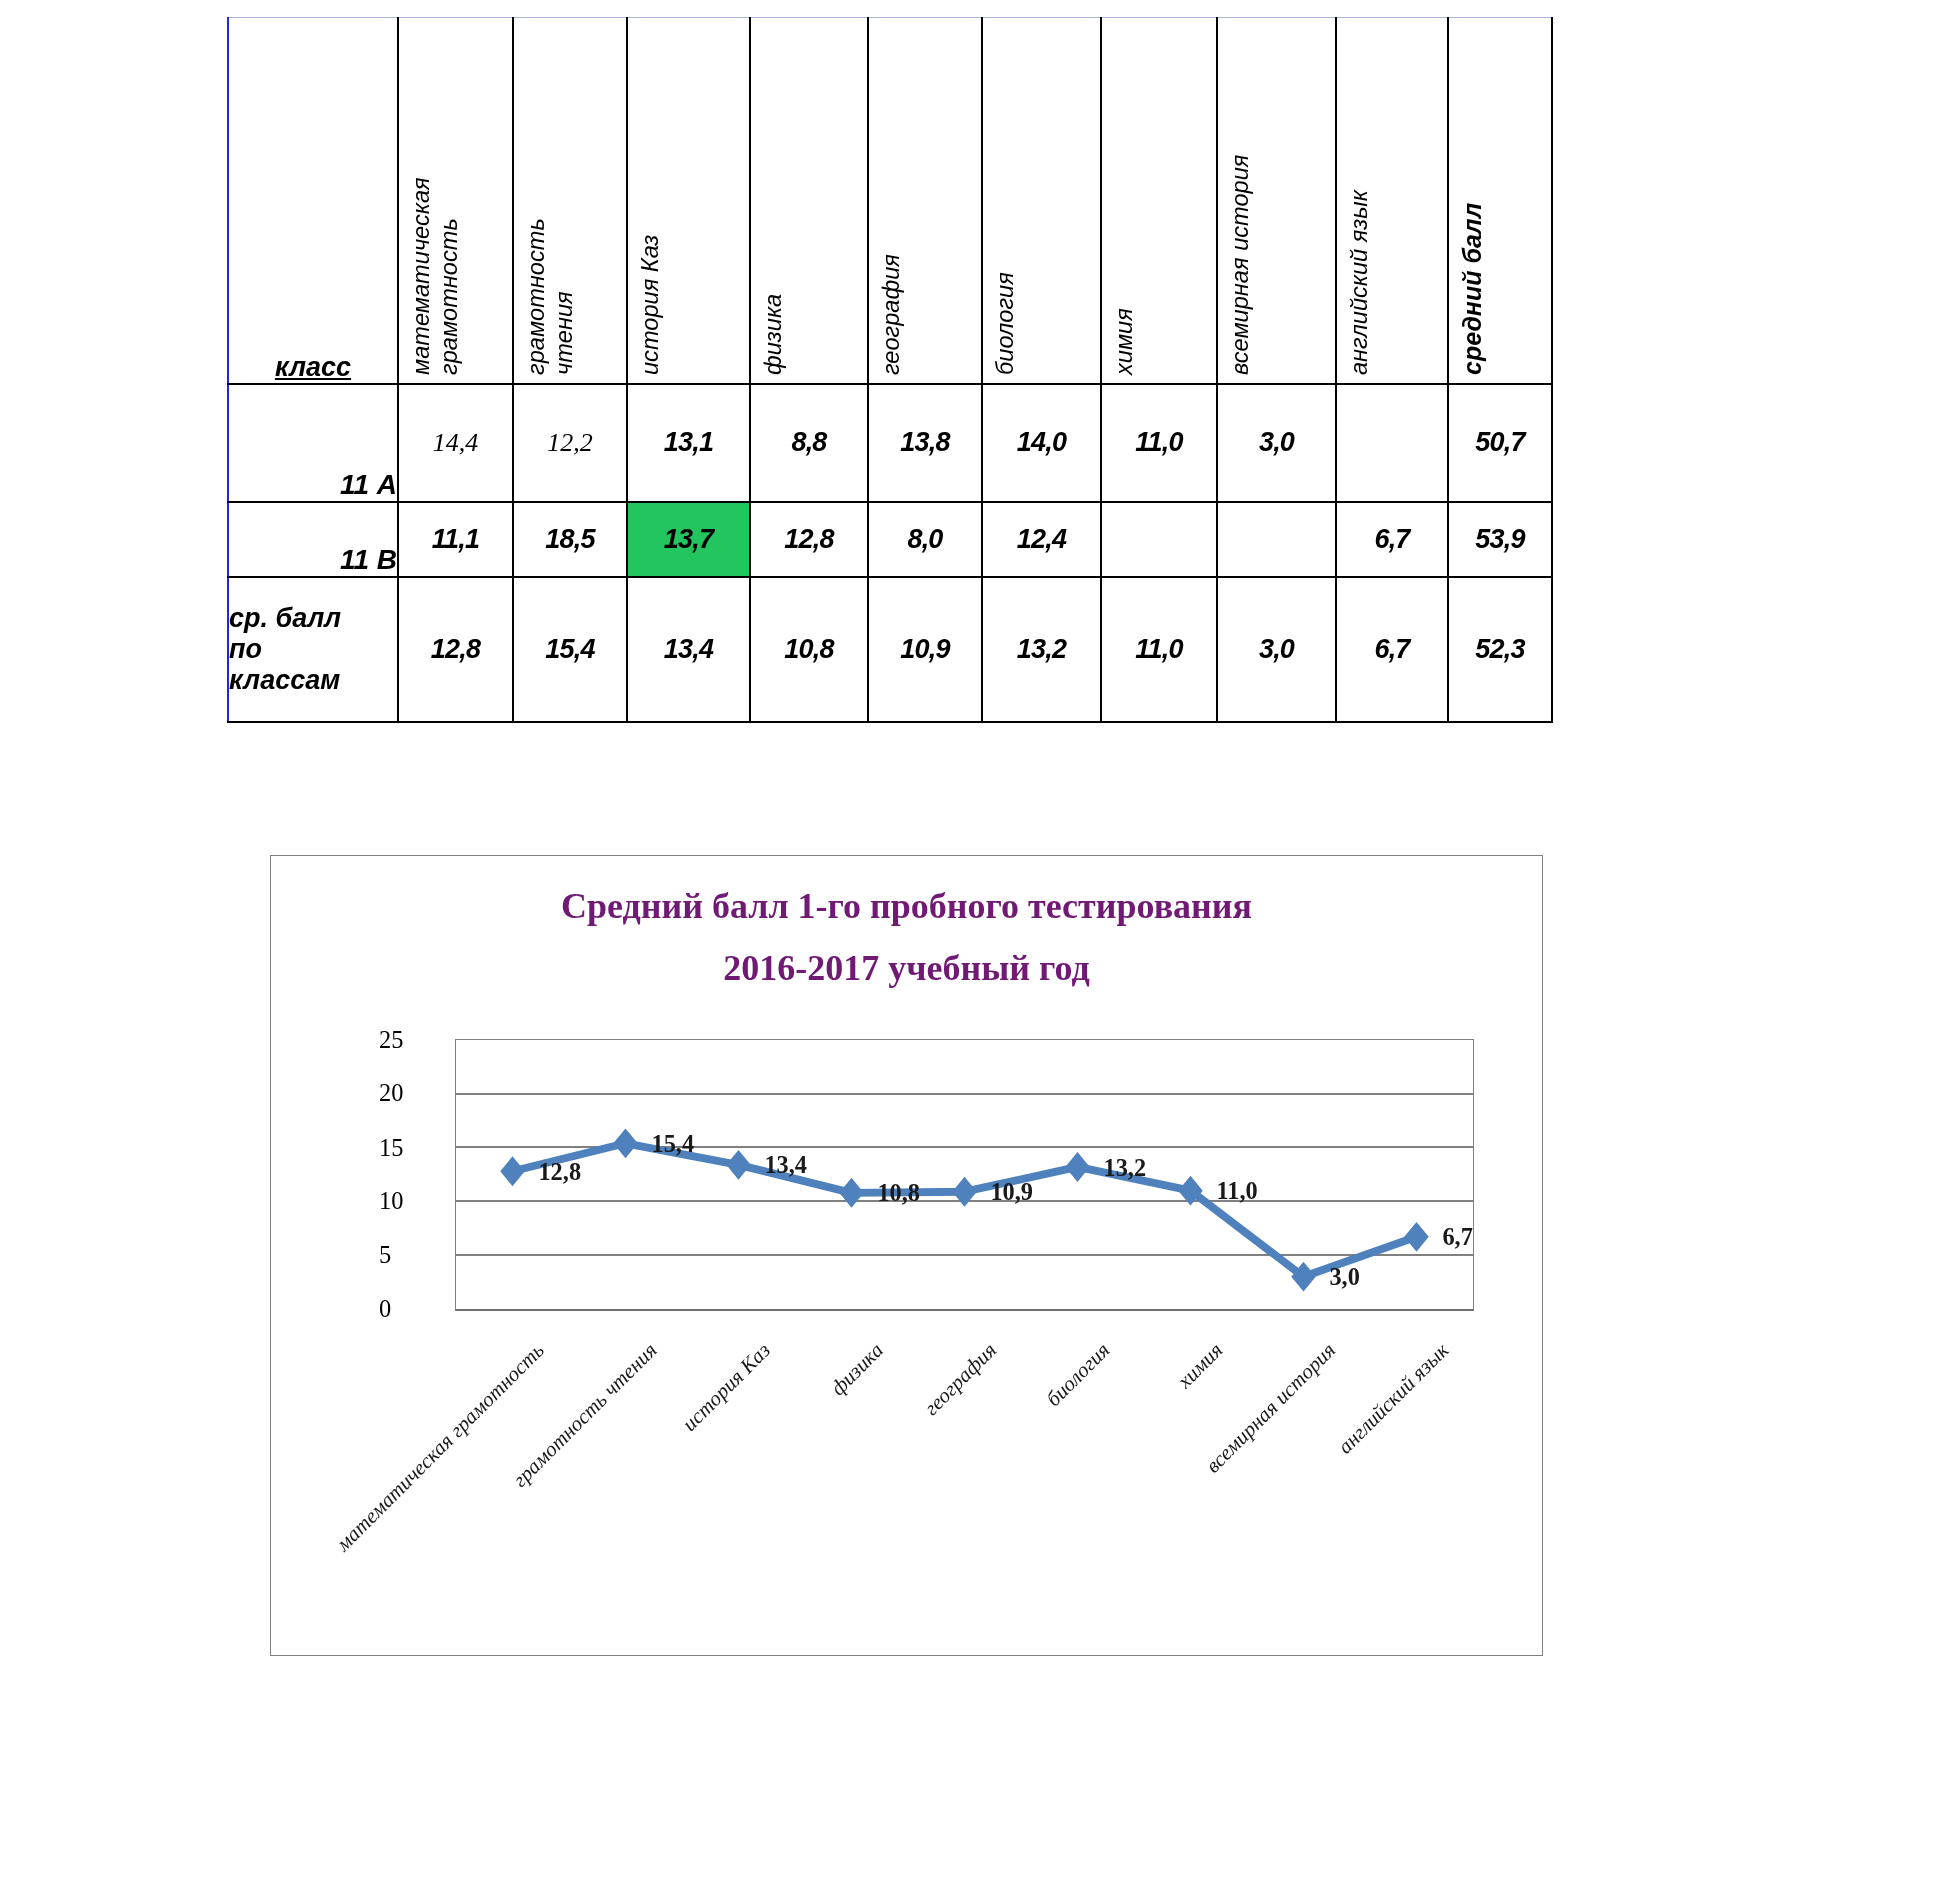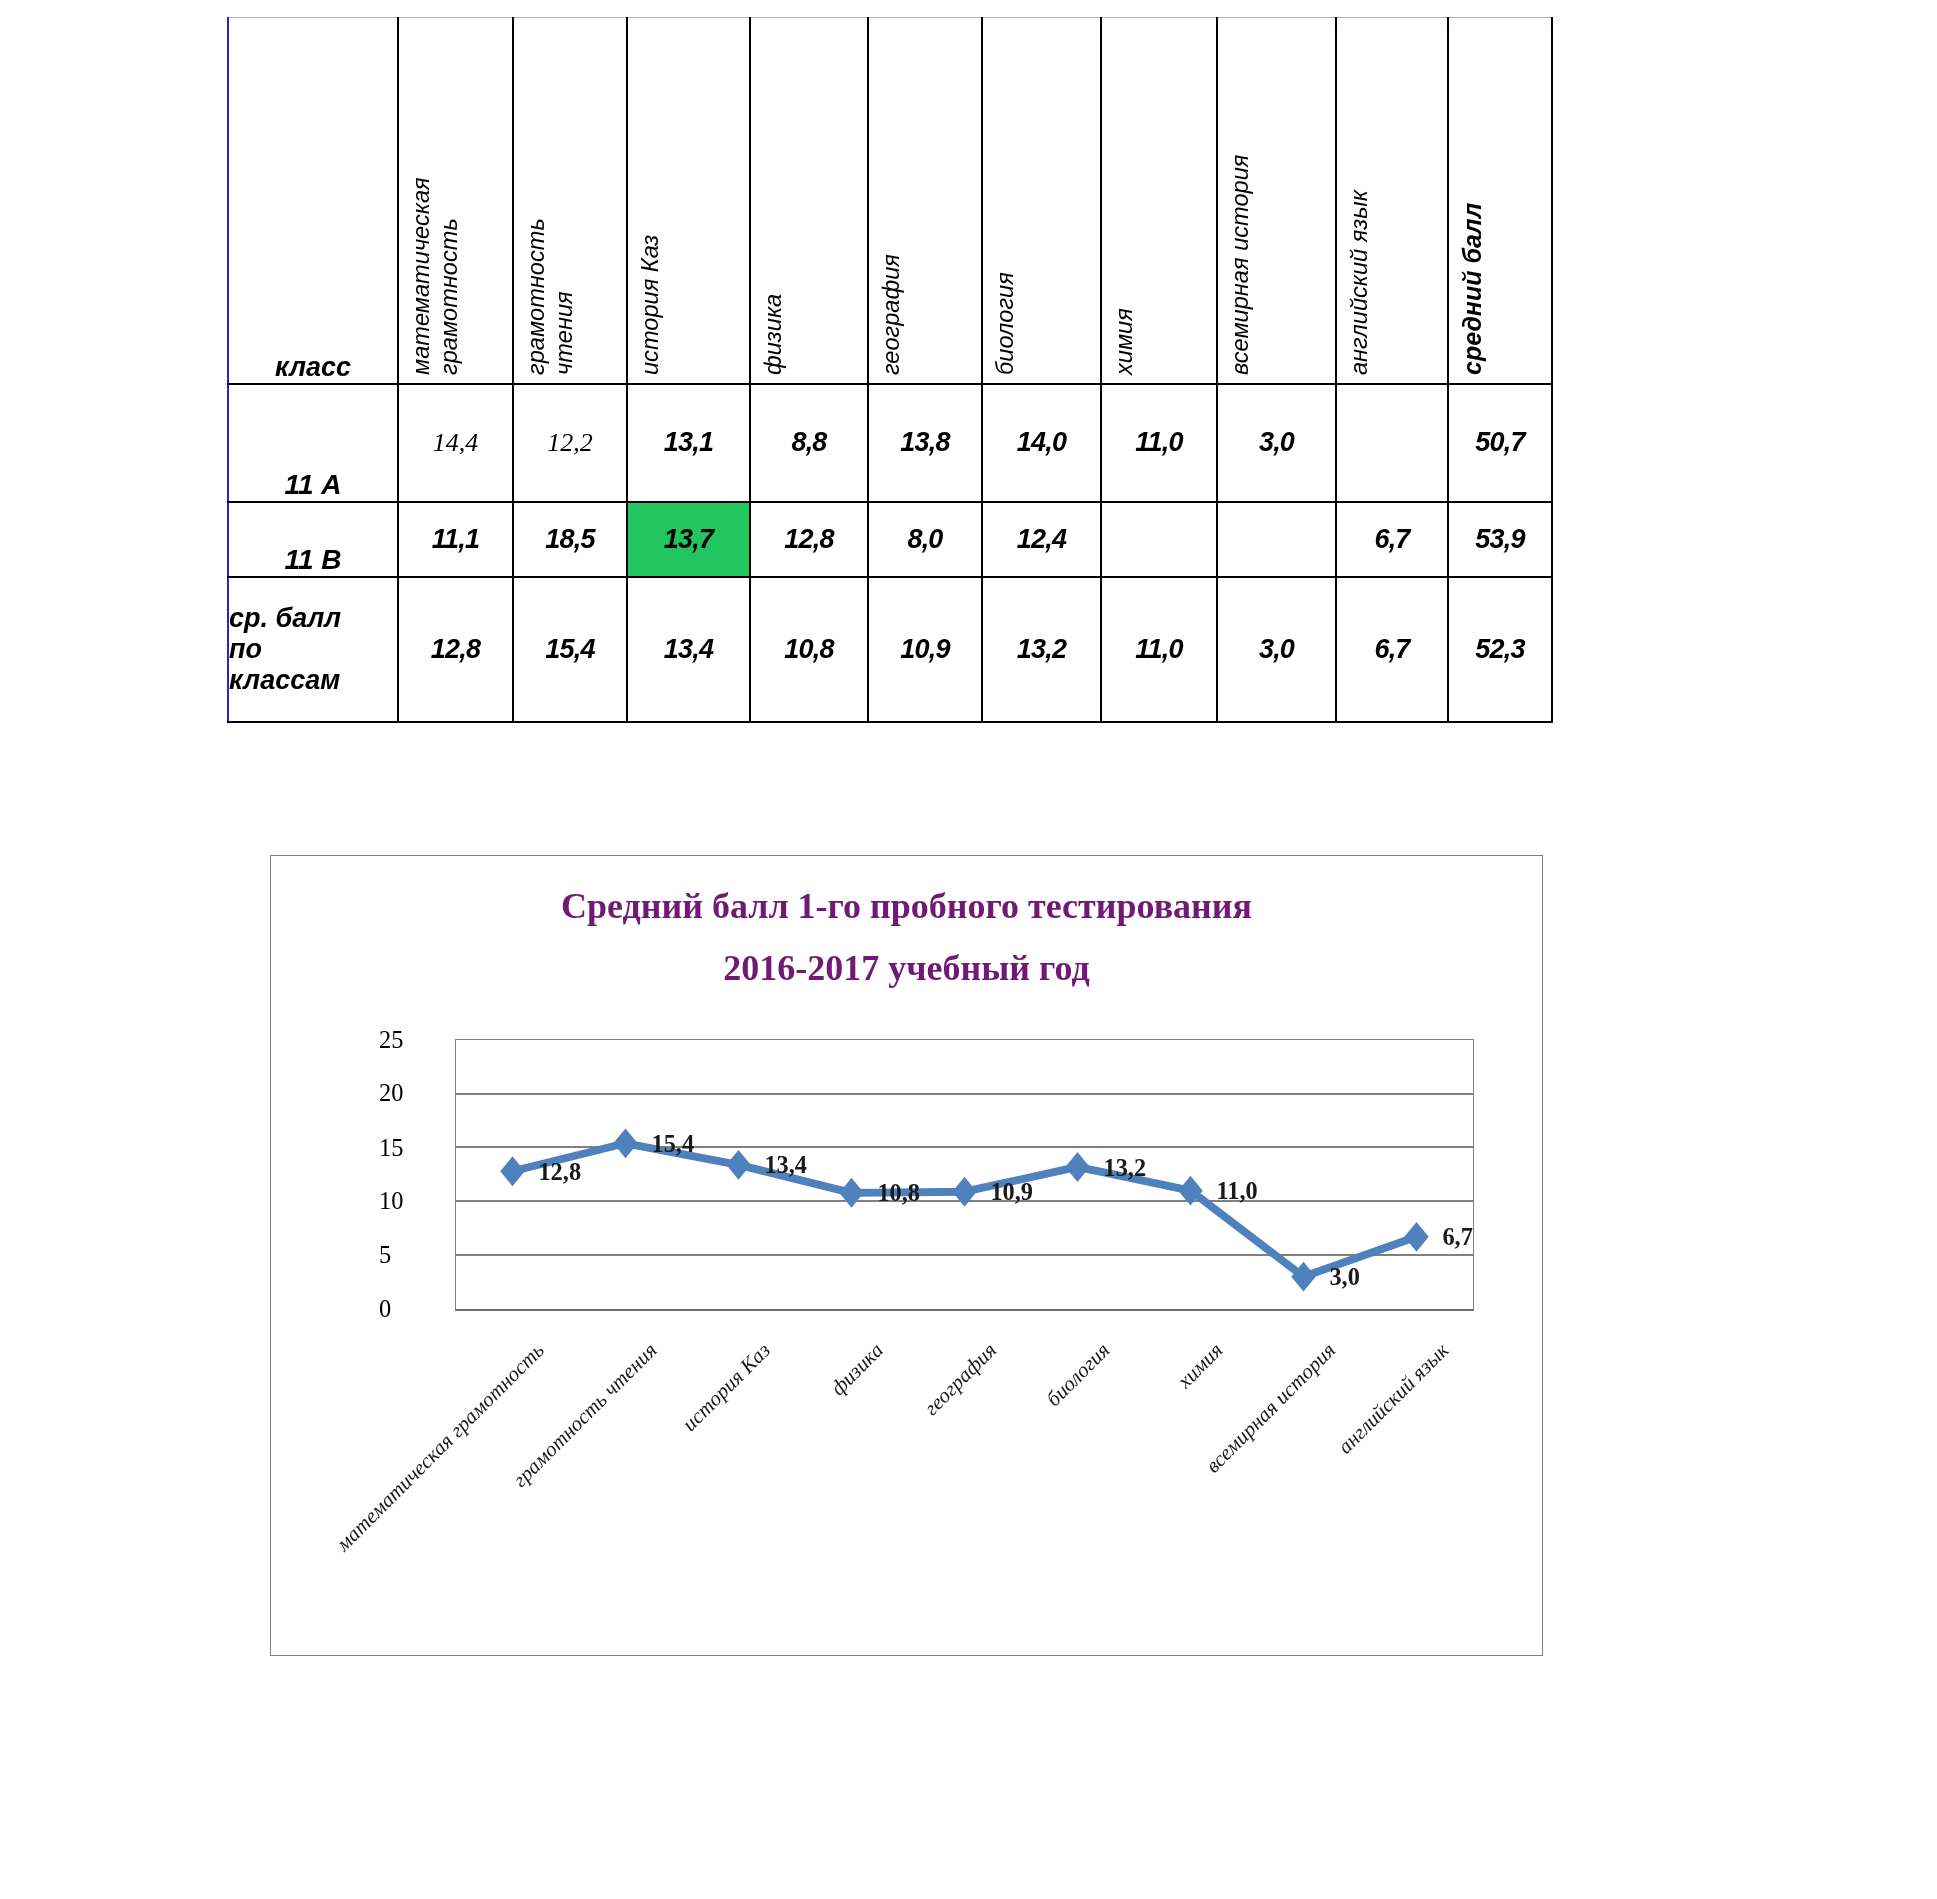--- a/index.html
+++ b/index.html
@@ -3,37 +3,37 @@
 <meta charset="utf-8">
 <style>
   html,body{margin:0;padding:0;background:#ffffff;}
   #page{position:relative;width:1937px;height:1899px;background:#ffffff;overflow:hidden;
         font-family:"Liberation Sans",sans-serif;color:#000;}
 
   
   table.scores{position:absolute;left:227px;top:17.3px;width:1323px;border-collapse:collapse;
                table-layout:fixed;background:#fff;}
   table.scores td,table.scores th{border:2.4px solid #000;padding:0;overflow:visible;}
-  table.scores tr.hdr th{border-top:1.6px solid #a9b6d9;}
+  table.scores tr.hdr th{border-top:1.6px solid #a9b6d9;text-decoration:underline;}
   table.scores td:first-child,table.scores th:first-child{border-left:2.4px solid #2626cf;}
 
   tr.hdr{height:366px;}
   tr.r0{height:118px;}
   tr.r1{height:75px;padding-left:8px;}
   tr.r2{height:145px;}
 
   th.corner{vertical-align:bottom;text-align:center;
             font:italic 700 27px "Liberation Sans",sans-serif;padding-bottom:6.3px;}
   th.vhead{position:relative;vertical-align:bottom;}
   .rot{position:absolute;left:9.4px;top:calc(100% - 7.9px);transform-origin:0 0;
        transform:rotate(-90deg);width:350px;text-align:left;
        font:italic 400 23.6px "Liberation Sans",sans-serif;line-height:1.18;white-space:pre-line;}
   .rot.hdr-bold{font:italic 700 25px "Liberation Sans",sans-serif;}
 
-  th.rowlab{vertical-align:bottom;text-align:center;
+  th.rowlab{vertical-align:bottom;text-align:right;
             font:italic 700 28px "Liberation Sans",sans-serif;padding:0 0 4.7px 7.9px;}
   th.rowlab.multiline{vertical-align:middle;text-align:left;padding:0;
             white-space:pre-line;line-height:1.62;font:italic 700 27px "Liberation Sans",sans-serif;}
 
   td.val{text-align:center;vertical-align:middle;
          font:italic 700 27px "Liberation Sans",sans-serif;letter-spacing:-0.8px;}
   td.val.serif-val{font:italic 400 26px "Liberation Serif",serif;letter-spacing:0;border-radius:22px;}
   td.val.gray-cell{background:#22c55e;}
 
   

